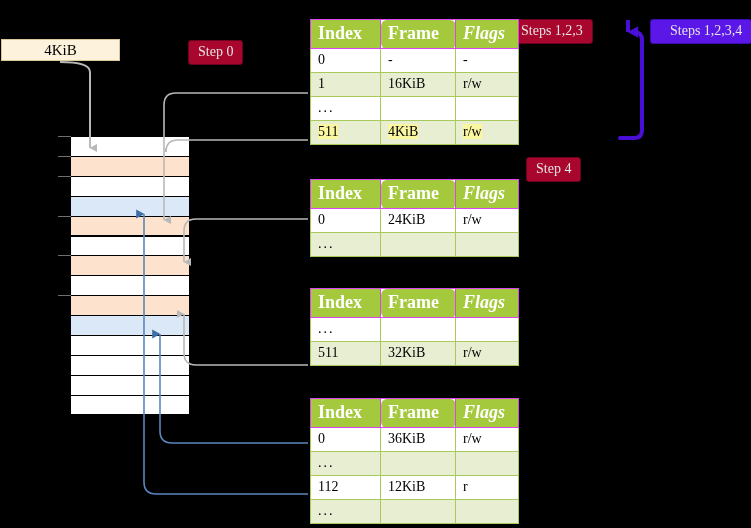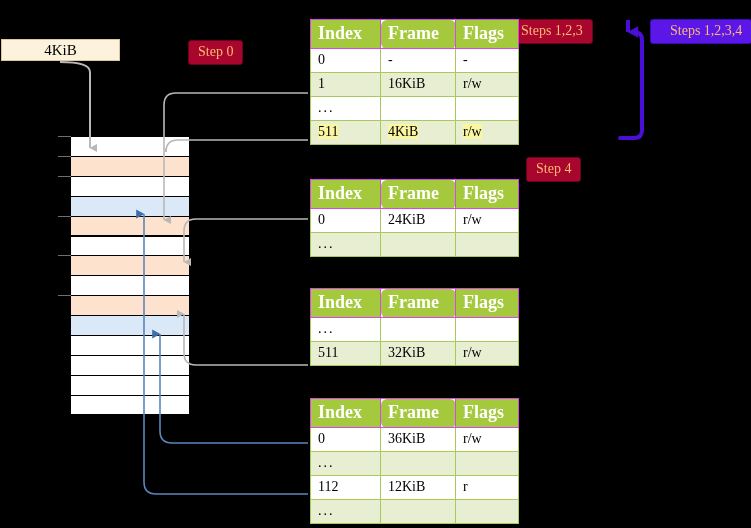--- a/index.html
+++ b/index.html
@@ -36,21 +36,21 @@
 
   
   .tick{position:absolute;left:58px;width:13px;height:1px;background:#6f6f6f;}
 
   
   .badge{
     position:absolute;box-sizing:border-box;
     font-size:14px;line-height:18px;
     padding:2px 9px 3px 9px;
     border-radius:3px;
-    color:#fdba74;white-space:nowrap;
+    color:#e5e5e5;white-space:nowrap;
   }
   .badge.crimson{background:#a8062c;border:1px solid #6b0320;}
   .badge.violet{background:#5b16e8;border:1px solid #3d0bb0;padding-left:19px;}
 
   #badge-step0{left:188px;top:40px;}
   #badge-step4{left:526px;top:157px;}
   #badge-steps123{left:511px;top:19px;}
   #badge-steps1234{left:650px;top:19px;}
 
   
@@ -75,21 +75,21 @@
     background:#ffffff;
     vertical-align:top;
     white-space:nowrap;
   }
   .ptable tr.alt td{background:#e8eed2;}
   .ptable td.c-index{width:55px;}
   .ptable td.c-frame{width:60px;}
   .ptable td.c-flags{width:48px;}
   .ptable th.c-index{width:55px;}
   .ptable th.c-frame{width:60px;border-radius:6px;}
-  .ptable th.c-flags{width:48px;}
+  .ptable th.c-flags{width:48px;font-style:italic;}
   .hl{background:#fbf7a0;}
   .dots{letter-spacing:2px;}
 
   #table-0{left:310px;top:19px;}
   #table-1{left:310px;top:179px;}
   #table-2{left:310px;top:288px;}
   #table-3{left:310px;top:398px;}
 </style>
 </head>
 <body>

